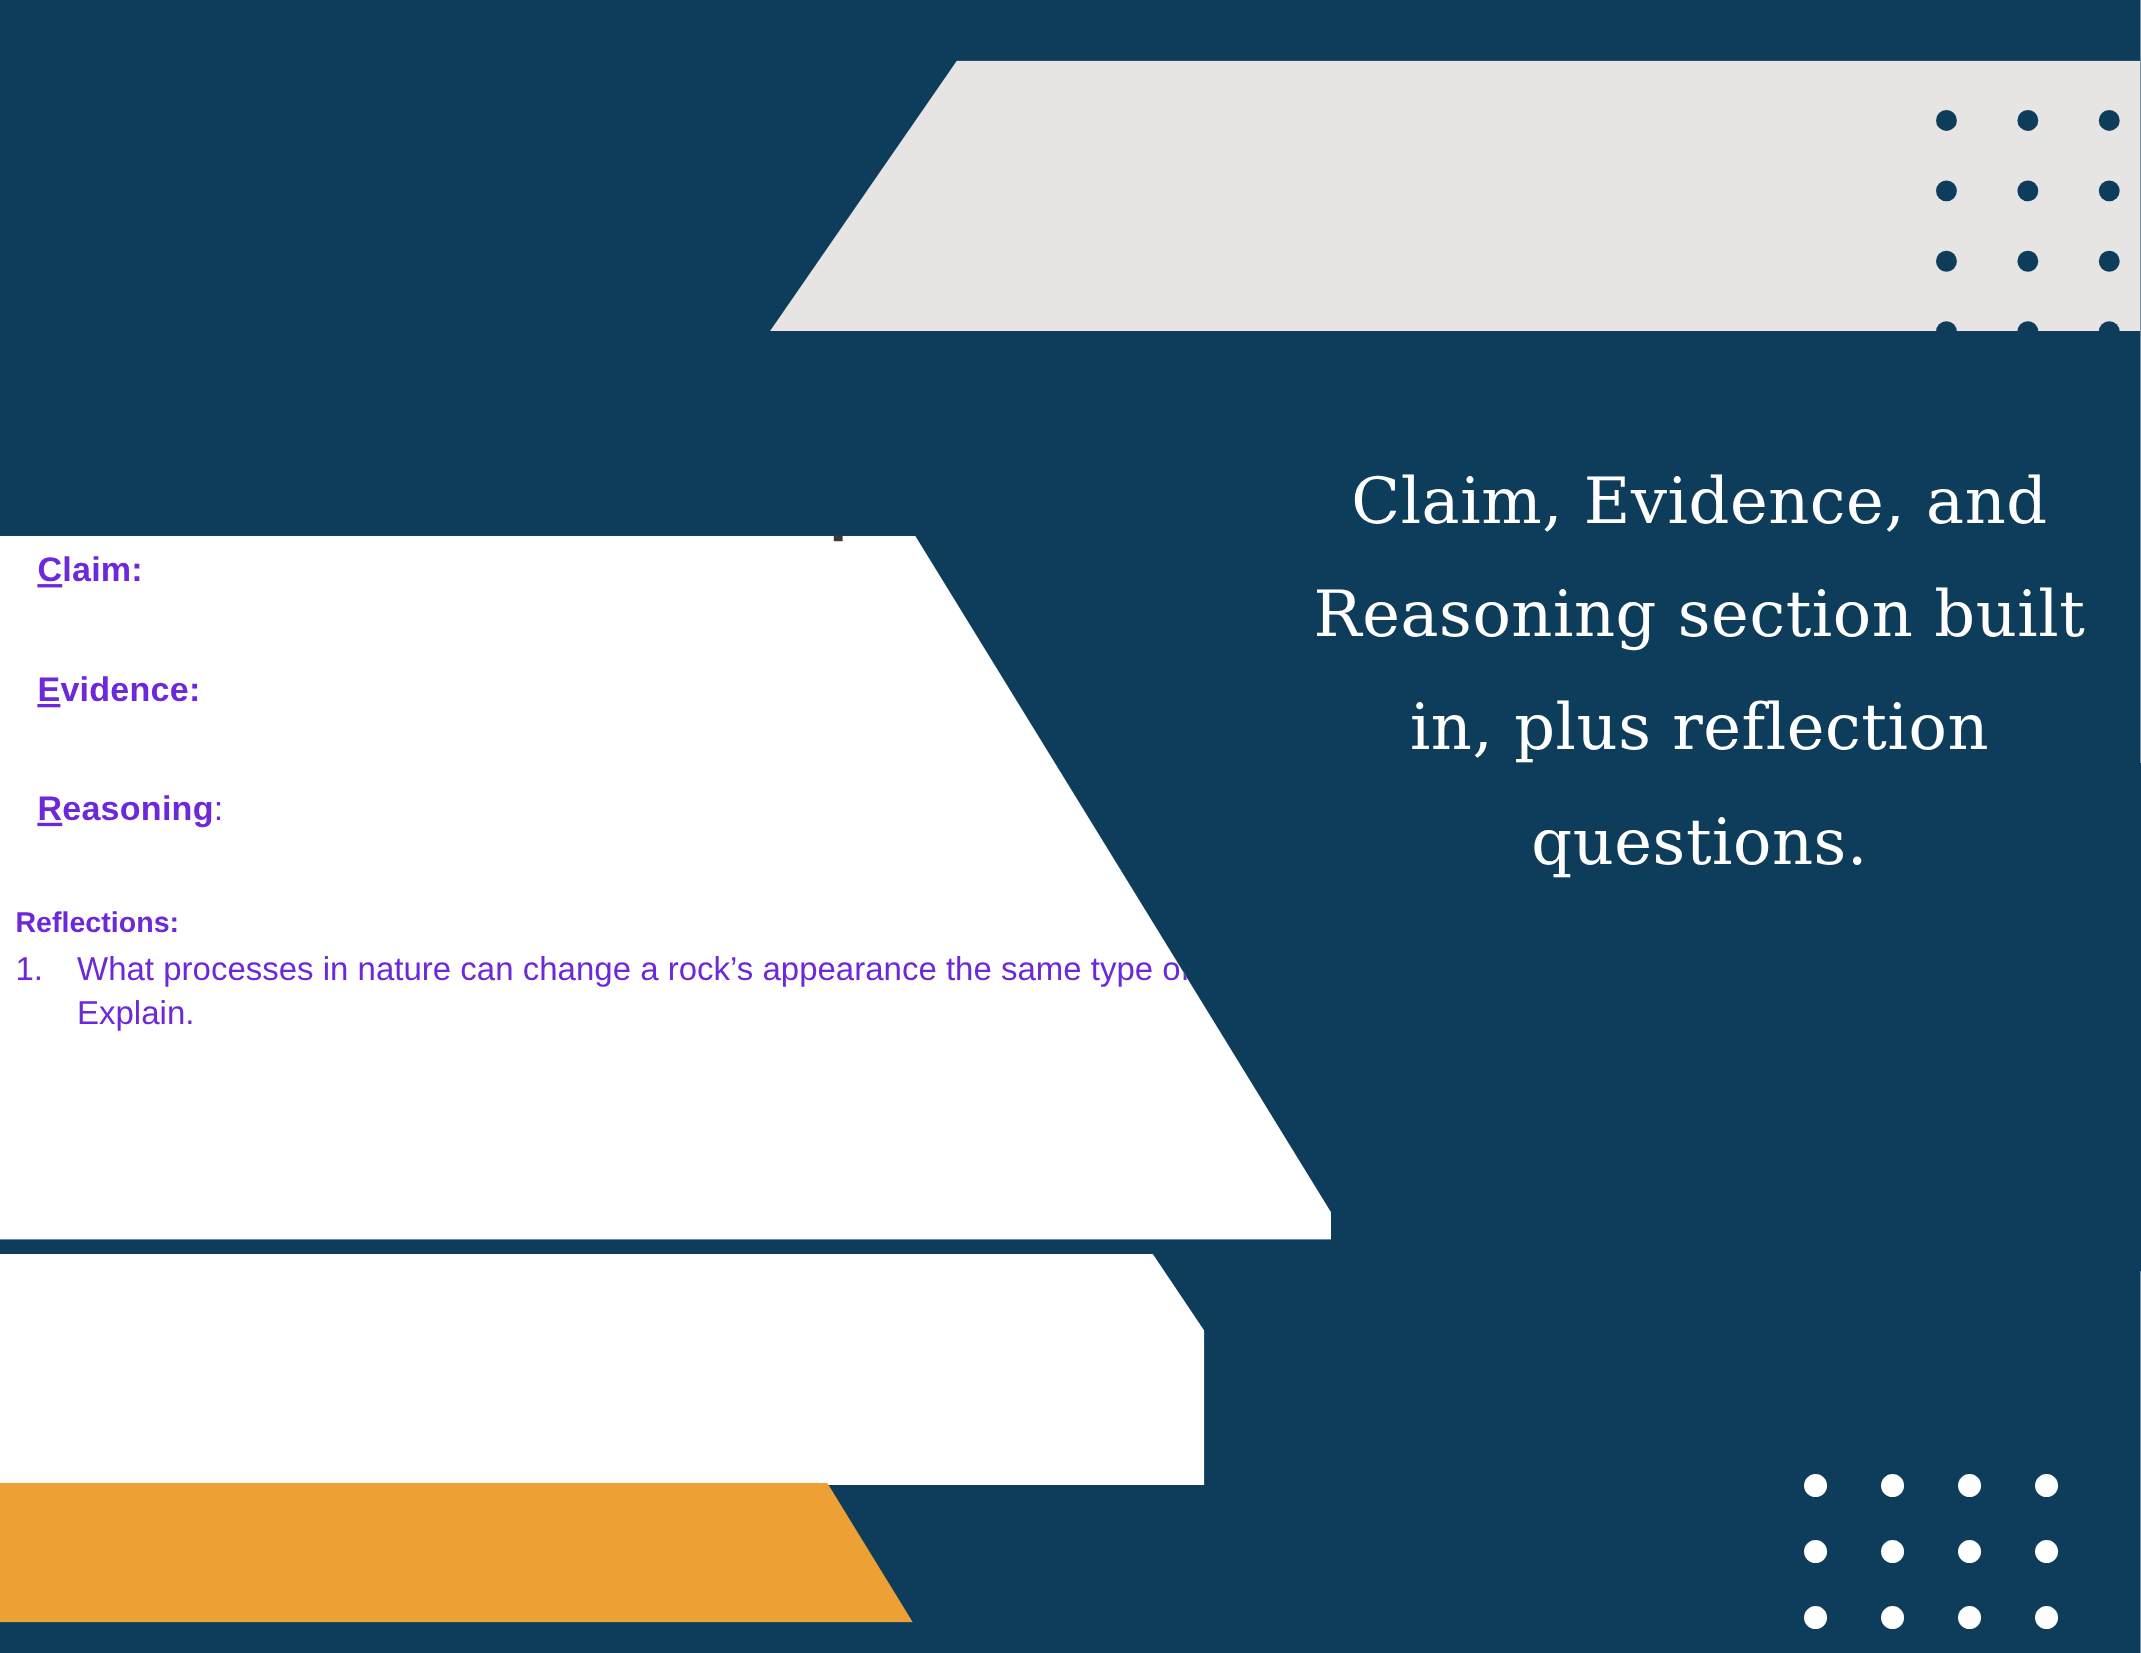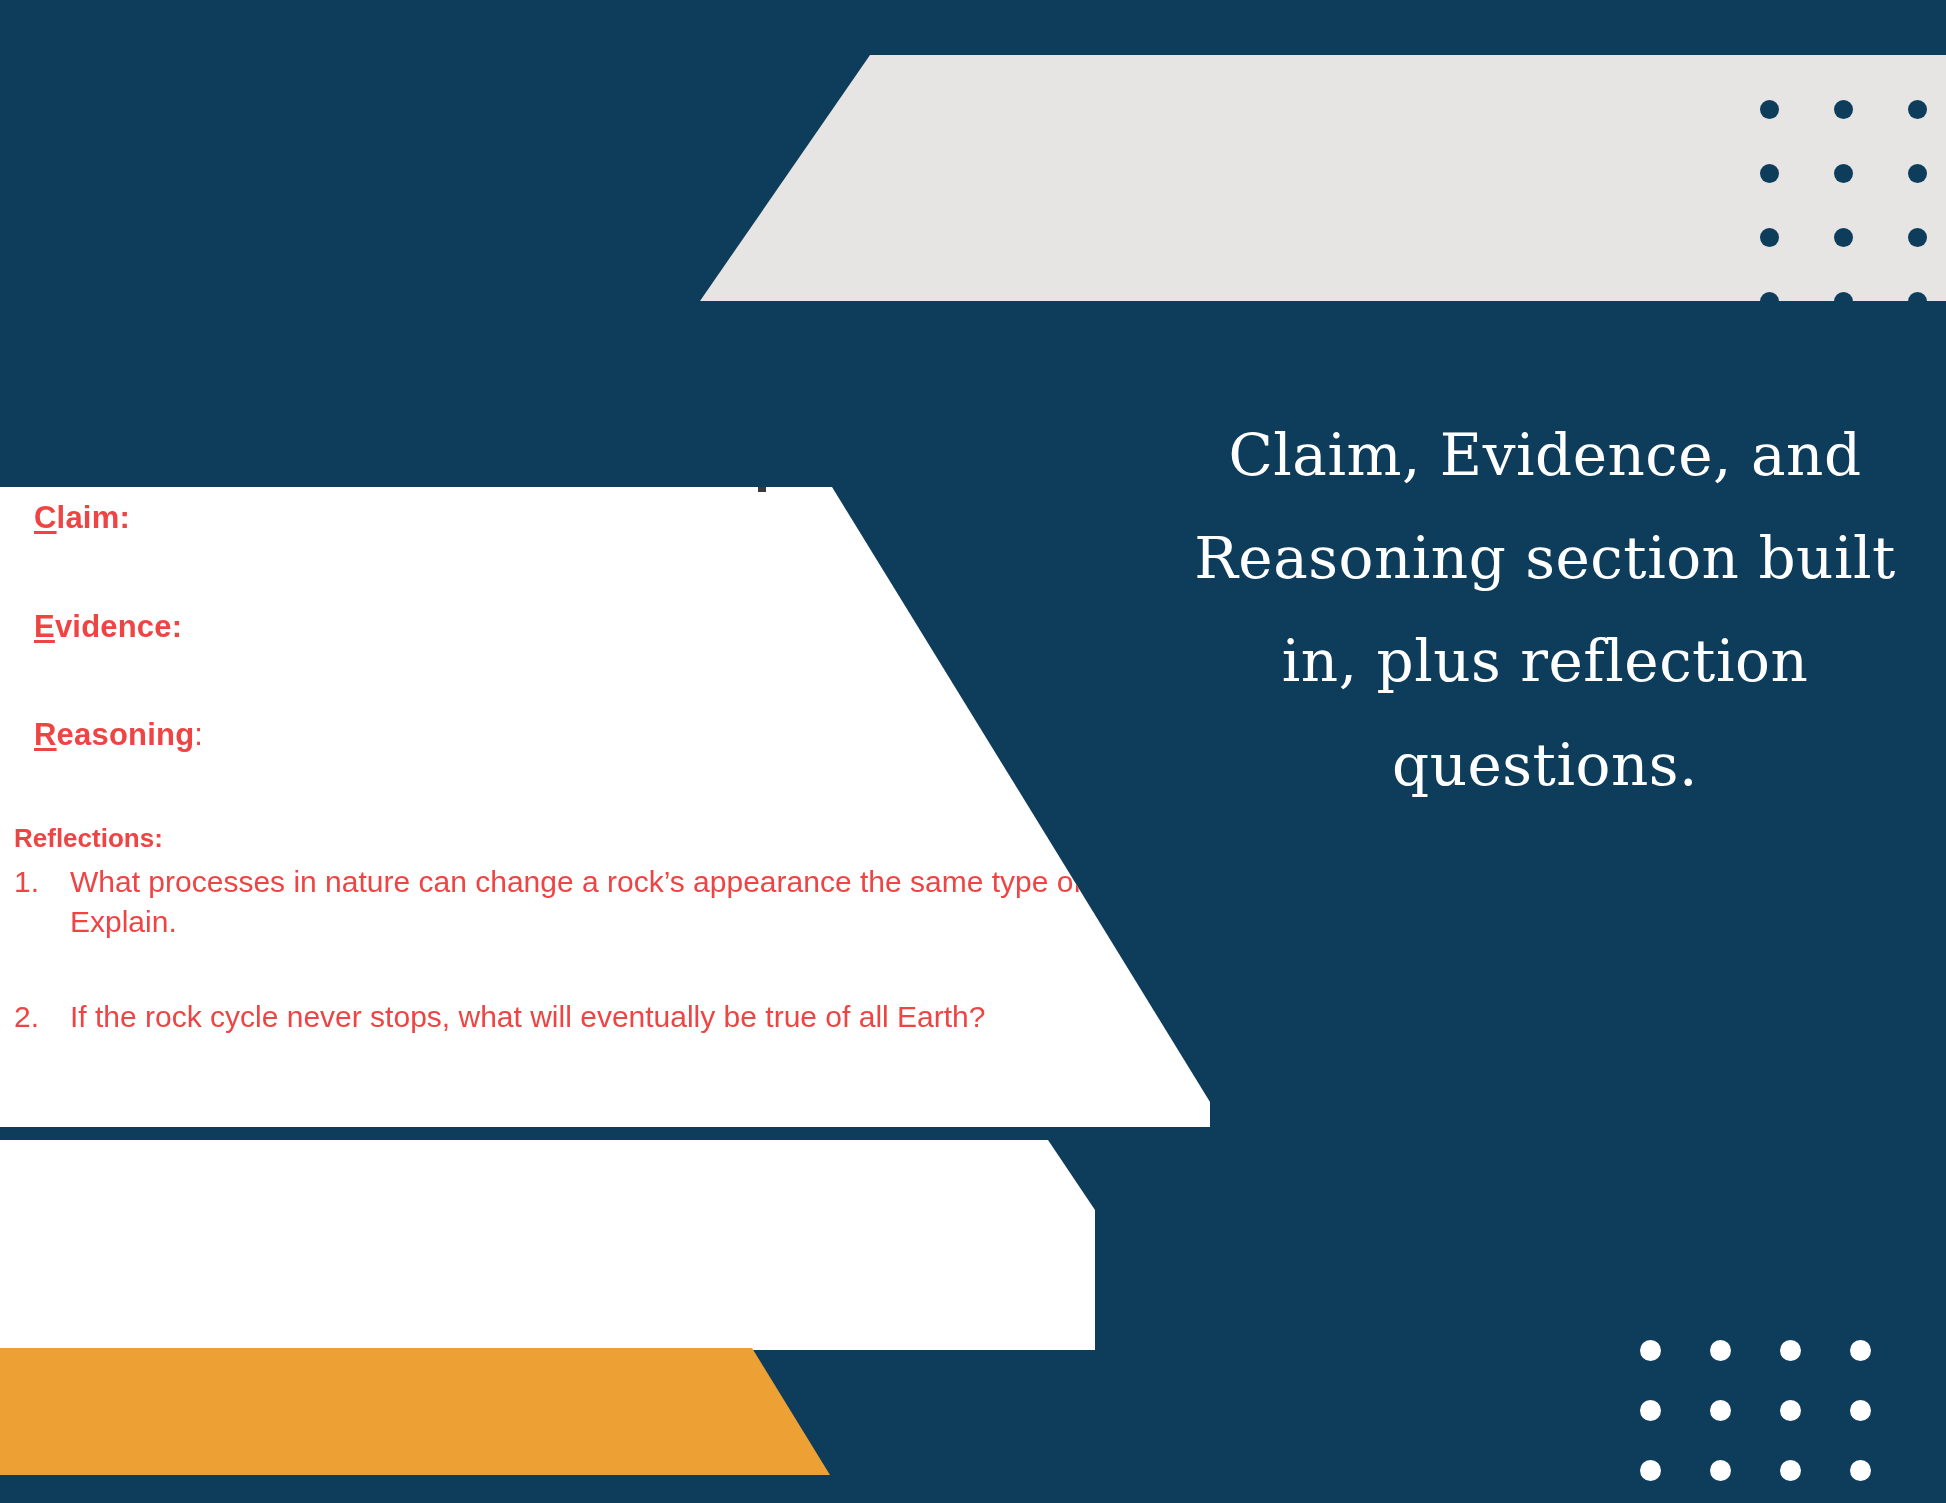--- a/index.html
+++ b/index.html
@@ -97,21 +97,21 @@
     width: 1210px;
     height: 640px;
     background: #ffffff;
     clip-path: polygon(0 0, 832px 0, 1210px 615px, 1210px 640px, 0 640px);
     overflow: hidden;
   }
   .worksheet-inner {
     position: relative;
     width: 1210px;
     height: 640px;
-    color: #ef4444;
+    color: #6d28d9;
   }
   .ws-clipped-mark {
     position: absolute;
     top: -4px;
     left: 758px;
     width: 8px;
     height: 9px;
     background: #3a3a3a;
   }
   .ws-label {
@@ -225,23 +225,20 @@
       <div class="ws-label ws-label-evidence"><span class="u">E</span><span>vidence:</span></div>
 
       <div class="ws-label ws-label-reasoning"><span class="u">R</span><span>easoning</span><span class="colon">:</span></div>
 
       <div class="ws-reflections-head">Reflections:</div>
 
       <div class="ws-item ws-item-1">
         <span class="num">1.</span><span class="body">What processes in nature can change a rock’s appearance the same type of rock? Explain.</span>
       </div>
 
-      <div class="ws-item ws-item-2">
-        <span class="num">2.</span><span class="body">If the rock cycle never stops, what will eventually be true of all Earth?</span>
-      </div>
 
     </div>
   </div>
 
   <div class="white-lower-block"></div>
 
   <div class="orange-band"></div>
 
   <div class="dotgrid-bottom">
     <span class="dot"></span>

